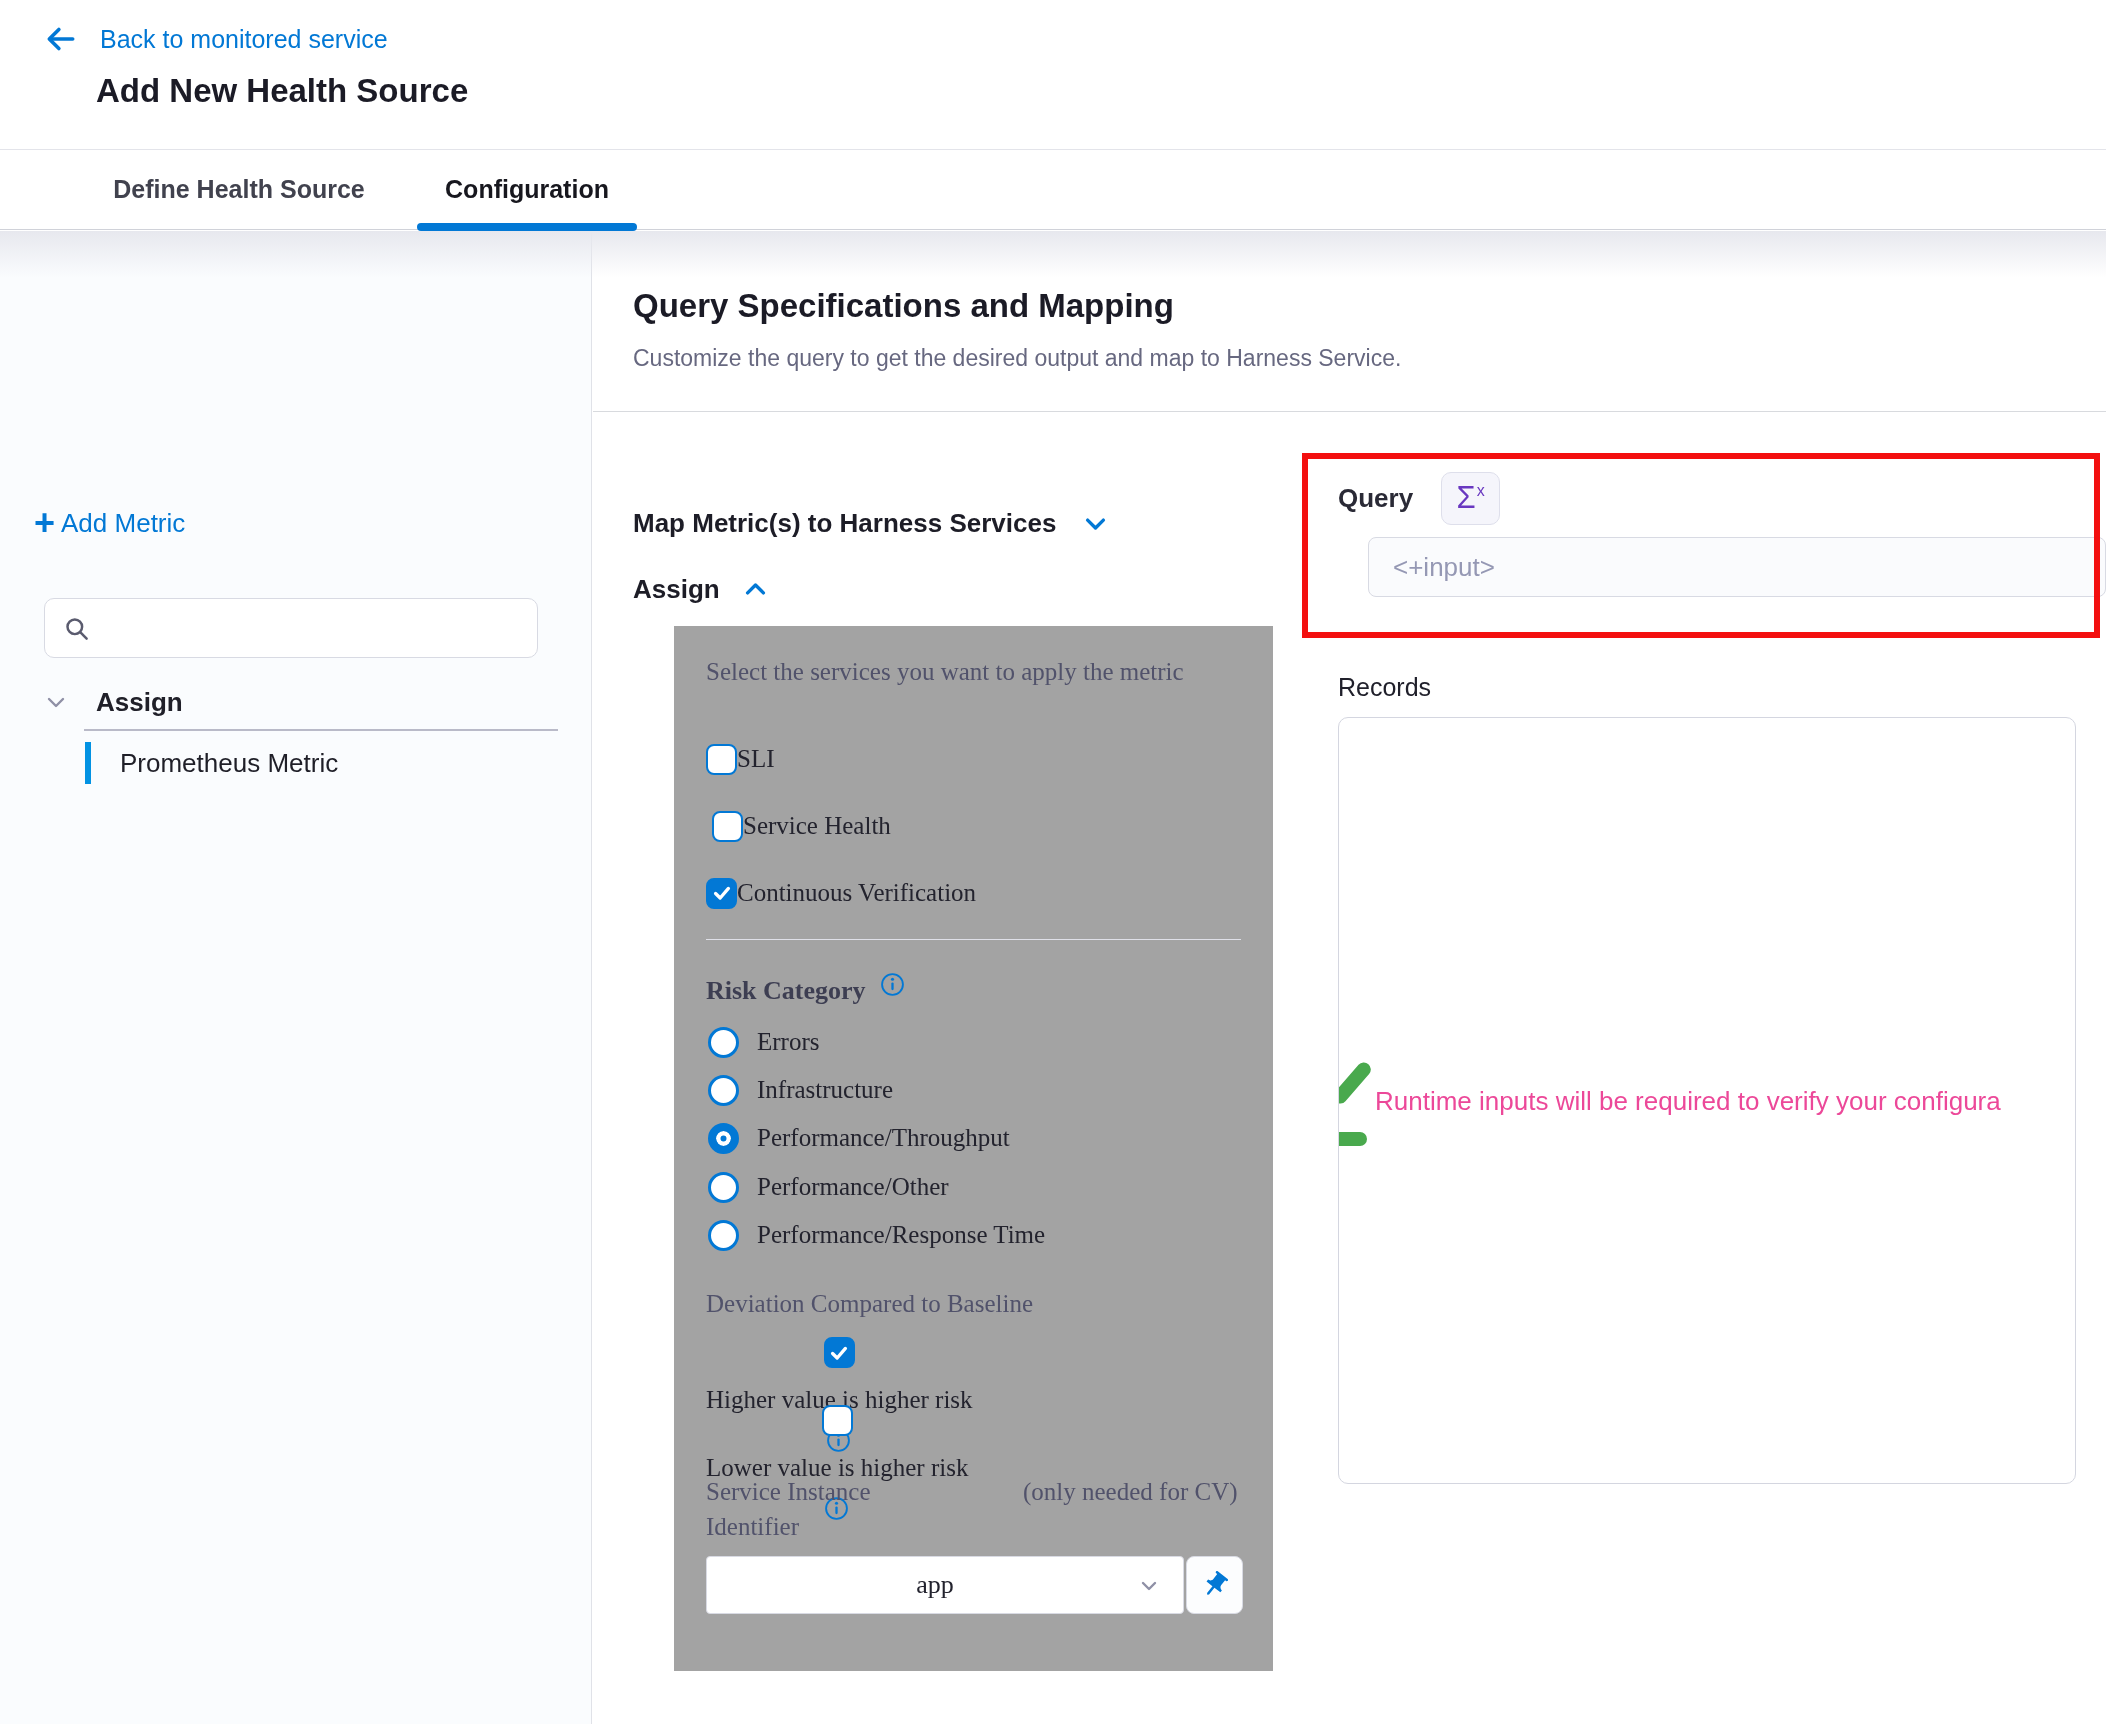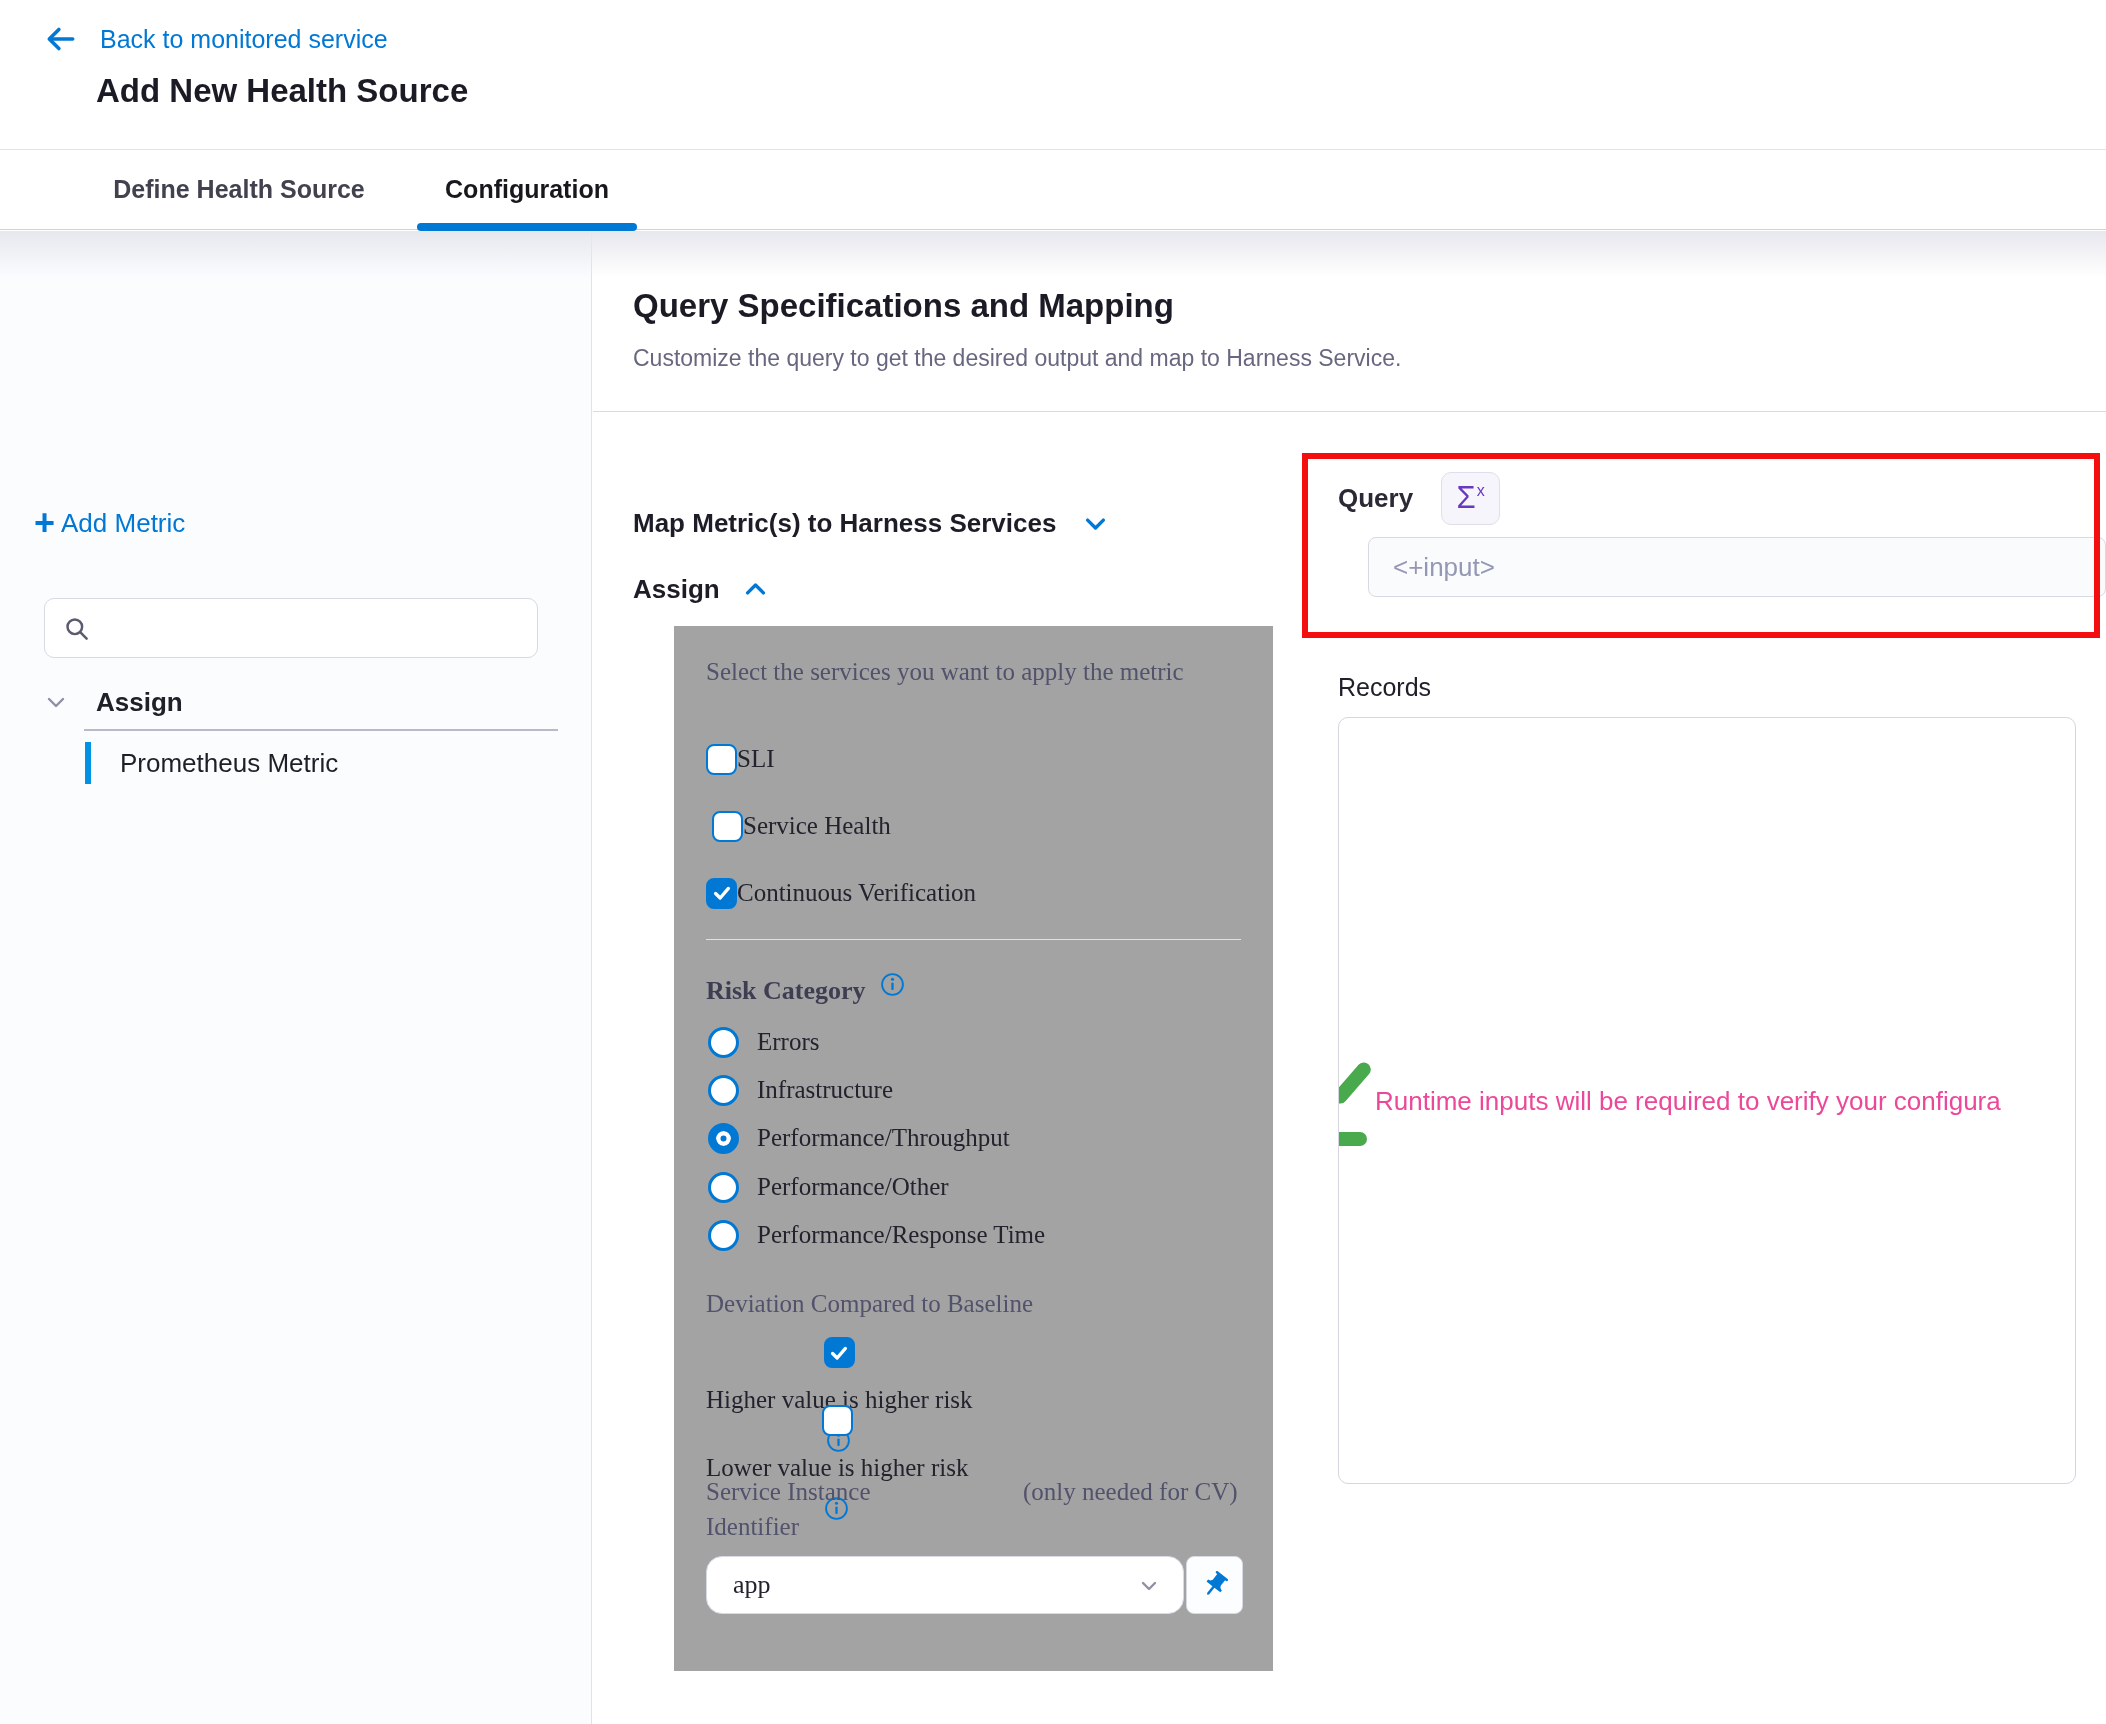--- a/index.html
+++ b/index.html
@@ -77,22 +77,22 @@
   .radio-label { font-size:25px; color:#23232e; }
 
   .dev-label { position:absolute; left:32px; top:664px; font-size:25px; color:#51526b; }
   .dev-row { position:absolute; left:32px; height:44px; display:flex; align-items:center; gap:18px; cursor:pointer;flex-direction:column; }
   .dev-row.d1 { top:711px; } .dev-row.d2 { top:779px; }
   .dev-row .info-icon { margin-left:-2px; }
 
   .sii-label { position:absolute; left:32px; top:848px; width:250px; font-size:25px; line-height:35px; color:#51526b; }
   .sii-note  { position:absolute; left:349px; top:848px; width:270px; font-size:25px; line-height:35px; color:#51526b; }
   .sii-select { position:absolute; left:32px; top:930px; width:478px; height:58px; background:#fff;
-                border:1px solid #d8dae3; border-radius:16px; display:flex; align-items:center;
-                padding:0 22px 0 26px; cursor:pointer; }
+                border:1px solid #d8dae3; border-radius:4px; display:flex; align-items:center;
+                padding:0 22px 0 26px; cursor:pointer;text-align:center; }
   .sii-value { flex:1; font-size:26px; color:#23232e; }
   .pin-btn { position:absolute; left:512px; top:930px; width:57px; height:58px; background:#fcfdfe;
              border:1px solid #d8dae3; border-radius:8px; display:flex; align-items:center; justify-content:center;
              cursor:pointer; color:#0278d5; }
   .pin-btn svg { transform:rotate(38deg); }
 
   
   .red-rect { position:absolute; left:709px; top:222px; width:798px; height:185px;
               border:6px solid #f30f0f; pointer-events:none; z-index:10; }
   .query-row { position:absolute; left:745px; top:240px; height:54px; display:flex; align-items:center; gap:28px; }

